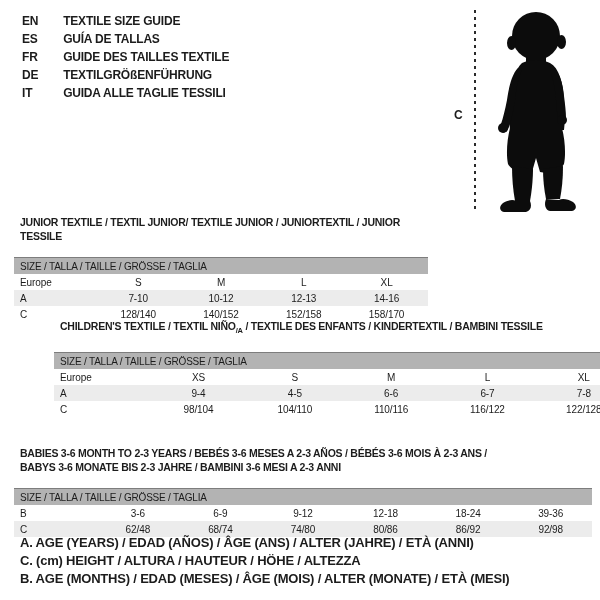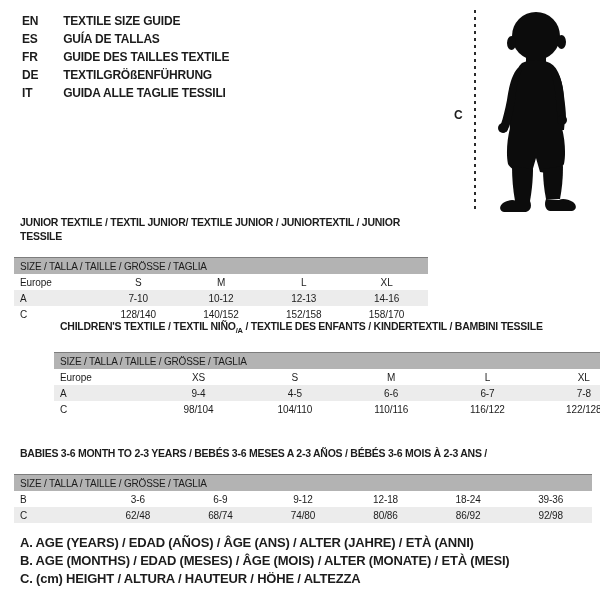--- a/index.html
+++ b/index.html
@@ -162,21 +162,21 @@
             <td class="val">104/110</td>
             <td class="val">110/116</td>
             <td class="val">116/122</td>
             <td class="val">122/128</td>
           </tr>
         </tbody>
       </table>
   </section>
 
   <section class="section" id="sec2">
-    <h2 class="section-title"><span>BABIES 3-6 MONTH TO 2-3 YEARS / BEBÉS 3-6 MESES A 2-3 AÑOS / BÉBÉS 3-6 MOIS À 2-3 ANS /</span><br></h2>
+    <h2 class="section-title"><span>BABIES 3-6 MONTH TO 2-3 YEARS / BEBÉS 3-6 MESES A 2-3 AÑOS / BÉBÉS 3-6 MOIS À 2-3 ANS /</span><br><span>BABYS 3-6 MONATE BIS 2-3 JAHRE / BAMBINI 3-6 MESI A 2-3 ANNI</span></h2>
     <table class="size-table">
         <tbody>
           <tr>
             <th colspan="7">SIZE / TALLA / TAILLE / GRÖSSE / TAGLIA</th>
           </tr>
           <tr>
             <td class="rowlabel">B</td>
             <td class="val">3-6</td>
             <td class="val">6-9</td>
             <td class="val">9-12</td>
@@ -192,17 +192,17 @@
             <td class="val">80/86</td>
             <td class="val">86/92</td>
             <td class="val">92/98</td>
           </tr>
         </tbody>
       </table>
   </section>
 
   <div class="footnotes">
     <div class="note">A. AGE (YEARS) / EDAD (AÑOS) / ÂGE (ANS) / ALTER (JAHRE) / ETÀ (ANNI)</div>
+    <div class="note">C. (cm) HEIGHT / ALTURA / HAUTEUR / HÖHE / ALTEZZA</div>
     <div class="note">B. AGE (MONTHS) / EDAD (MESES) / ÂGE (MOIS) / ALTER (MONATE) / ETÀ (MESI)</div>
-    <div class="note">C. (cm) HEIGHT / ALTURA / HAUTEUR / HÖHE / ALTEZZA</div>
   </div>
 
 </div>
 
 </body></html>

